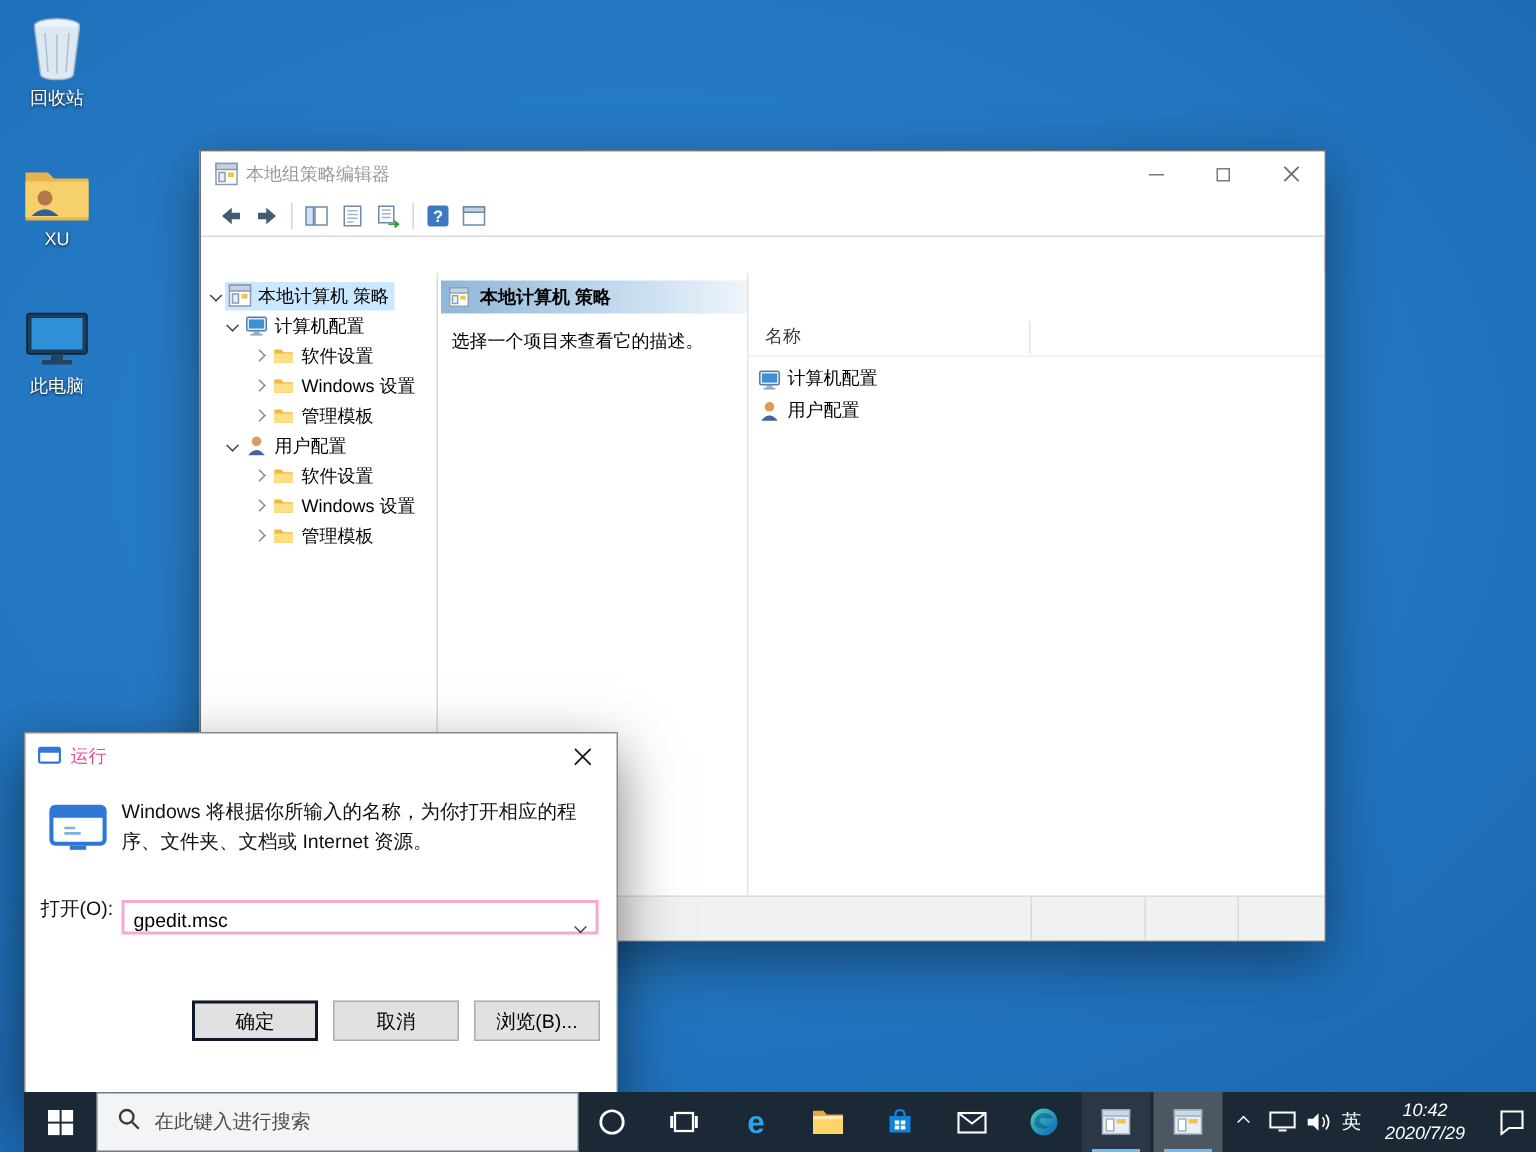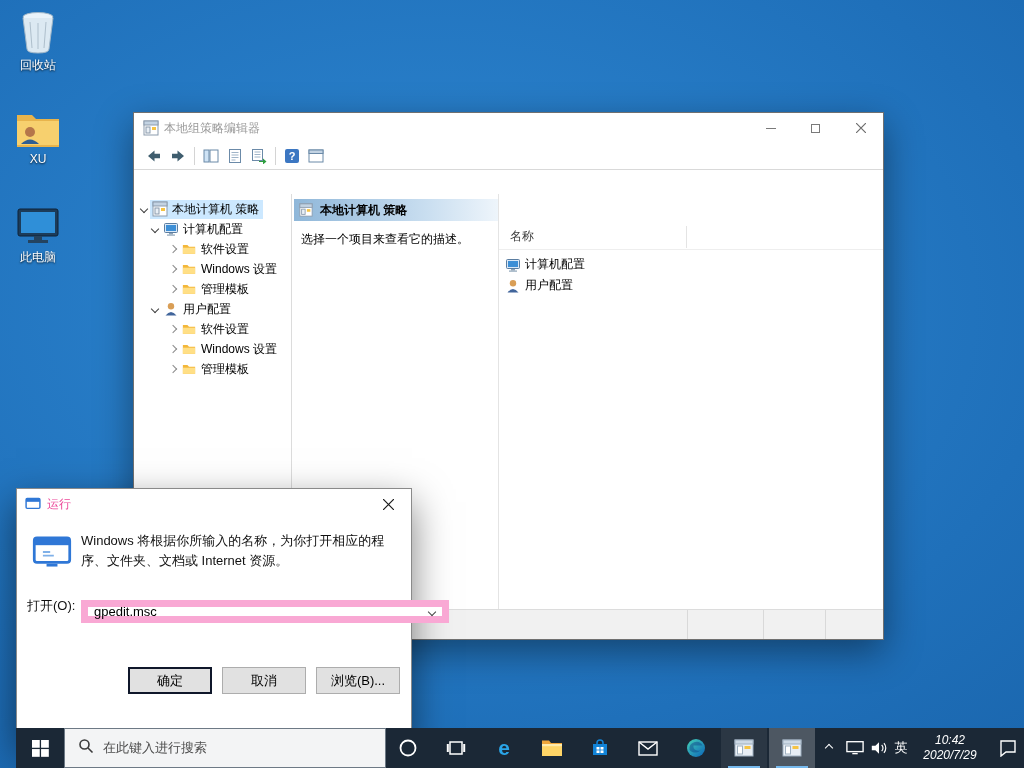--- a/index.html
+++ b/index.html
@@ -7,21 +7,21 @@
 body{position:relative;font-family:"Liberation Sans","DejaVu Sans",sans-serif;
      background:radial-gradient(1300px 900px at 42% 40%, #2e87d2 0%, #1f70ba 48%, #14589c 100%);}
 
 
 .dicon{position:absolute;width:76px;text-align:center;z-index:1;cursor:default;}
 .dicon .glyph{height:46px;display:flex;align-items:flex-end;justify-content:center;margin-bottom:3px;}
 .dlabel{color:#fff;font-size:12px;text-shadow:0 1px 2px rgba(0,0,0,.85);}
 
 
 .win{position:absolute;left:133px;top:100px;width:751px;height:528px;background:#fff;
-     border:1px solid #707070;box-shadow:0 12px 35px rgba(0,0,0,.42);z-index:10;overflow:hidden;margin-top:12px;}
+     border:1px solid #707070;box-shadow:0 12px 35px rgba(0,0,0,.42);z-index:10;overflow:hidden;}
 .tbar{height:30px;display:flex;align-items:center;background:#fff;}
 .tbar .appicn{margin:0 5px 0 9px;display:flex;}
 .ttitle{font-size:12px;color:#9a9a9a;flex:1;}
 .cbtn{width:45px;height:30px;display:flex;align-items:center;justify-content:center;}
 .minline{width:10px;height:1px;background:#7a7a7a;}
 .maxbox{width:9px;height:9px;border:1px solid #7a7a7a;}
 .menubar{height:24px;display:flex;align-items:center;padding-left:7px;background:#fff;}
 .mitem{font-size:12px;color:#1a1a1a;padding:3px 8px;}
 .toolbar{height:27px;display:flex;align-items:center;padding-left:8px;background:#fff;border-bottom:1px solid #d9d9d9;}
 .tool{width:24px;height:22px;display:flex;align-items:center;justify-content:center;}
@@ -59,21 +59,21 @@
 
 
 .rundlg{position:absolute;left:16px;top:488px;width:396px;height:255px;background:#fff;
         border:1px solid #8a8a8a;box-shadow:0 14px 36px rgba(0,0,0,.5);z-index:50;}
 .rtbar{height:30px;display:flex;align-items:center;}
 .rtbar .appicn{margin:0 6px 0 8px;display:flex;}
 .rtitle{font-size:12px;color:#ec4899;flex:1;}
 .rmsgicon{position:absolute;left:15px;top:46px;}
 .rmsg{position:absolute;left:64px;top:42px;width:314px;font-size:13px;line-height:20px;color:#111;}
 .rlabel{position:absolute;left:10px;top:108px;font-size:13px;color:#111;}
-.rcombo{position:absolute;left:64px;top:111px;width:368px;height:23px;border:7px solid #f9a8d4;background:#fff;display:flex;align-items:center;}
+.rcombo{position:absolute;left:64px;top:111px;width:318px;height:23px;border:2px solid #f9a8d4;background:#fff;display:flex;align-items:flex-end;}
 .rinput{flex:1;border:none;outline:none;font-size:13px;padding-left:6px;font-family:inherit;color:#000;background:transparent;}
 .rcombo .dd{width:20px;display:flex;justify-content:center;}
 .rbtn{position:absolute;top:178px;width:84px;height:27px;background:#e1e1e1;border:1px solid #adadad;
       font-size:13px;display:flex;align-items:center;justify-content:center;color:#000;}
 .rbtn.default{border:2px solid #0f172a;}
 
 
 .taskbar{position:absolute;left:0;bottom:0;width:1024px;height:40px;background:#1b2836;z-index:100;display:block;margin-left:16px;}
 .start{position:absolute;left:0;top:0;width:48px;height:40px;display:flex;align-items:center;justify-content:center;}
 .search{position:absolute;left:48px;top:0;width:322px;height:40px;background:#f3f4f5;border:1px solid #6d7985;

